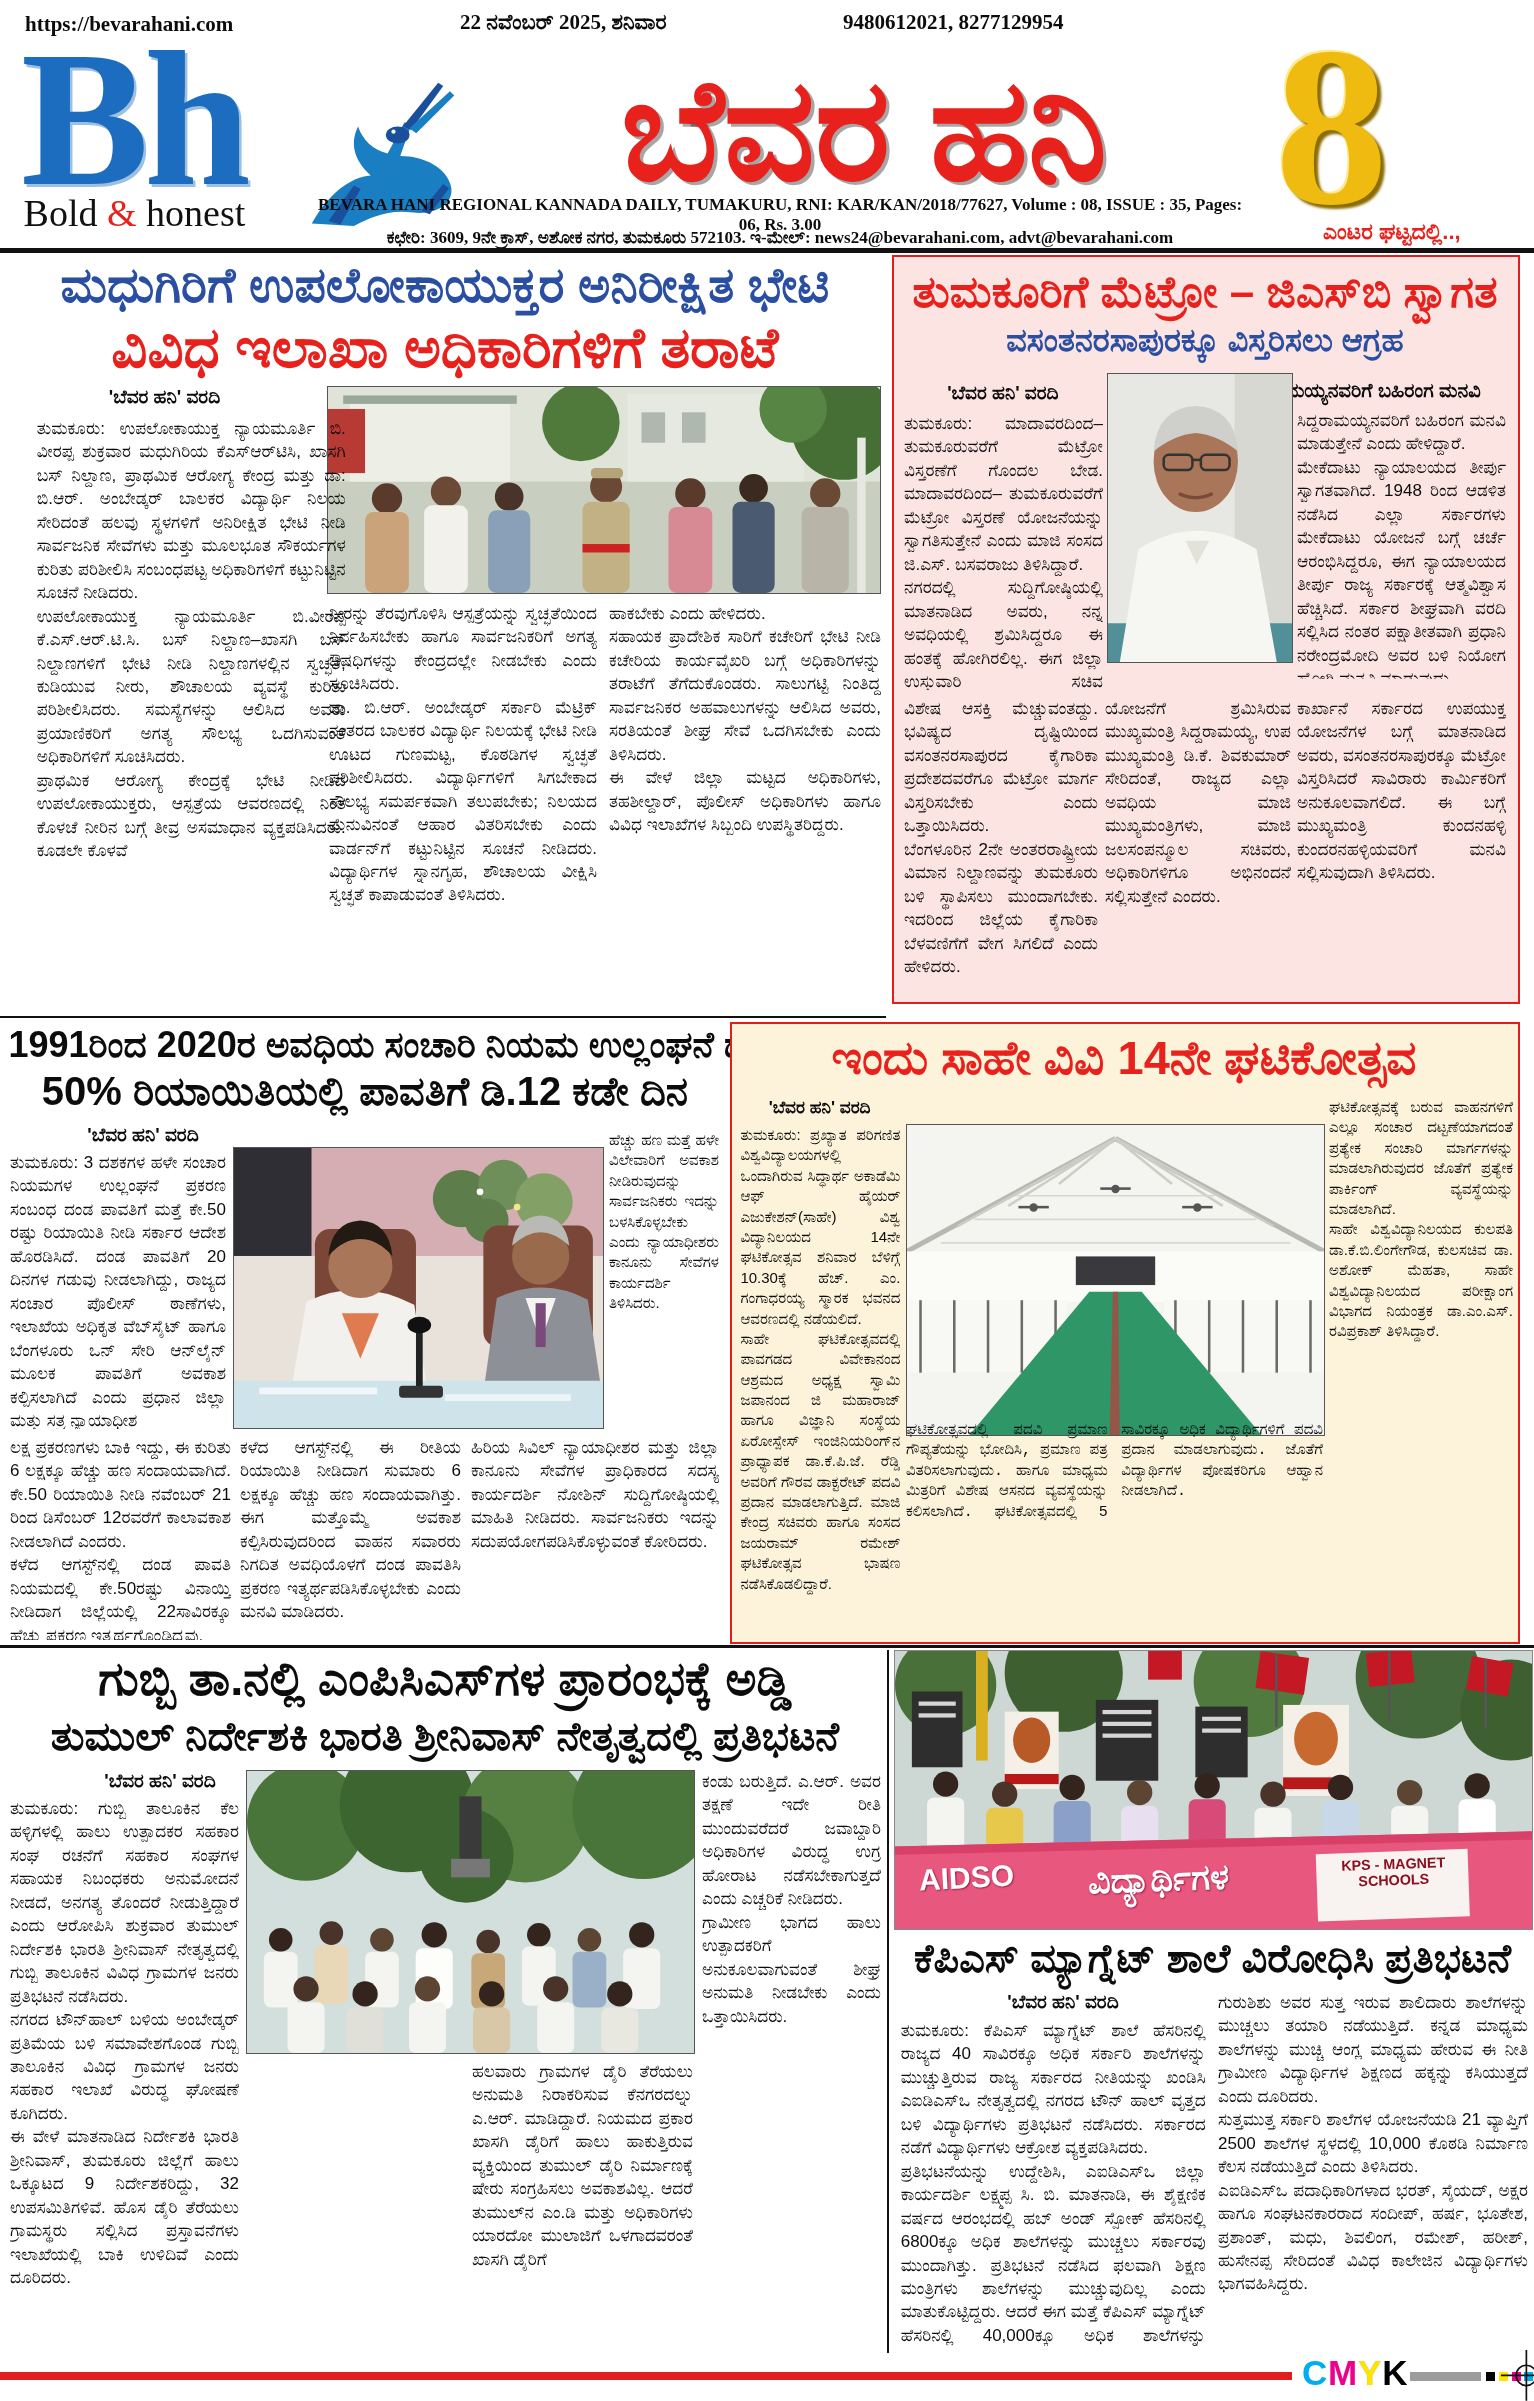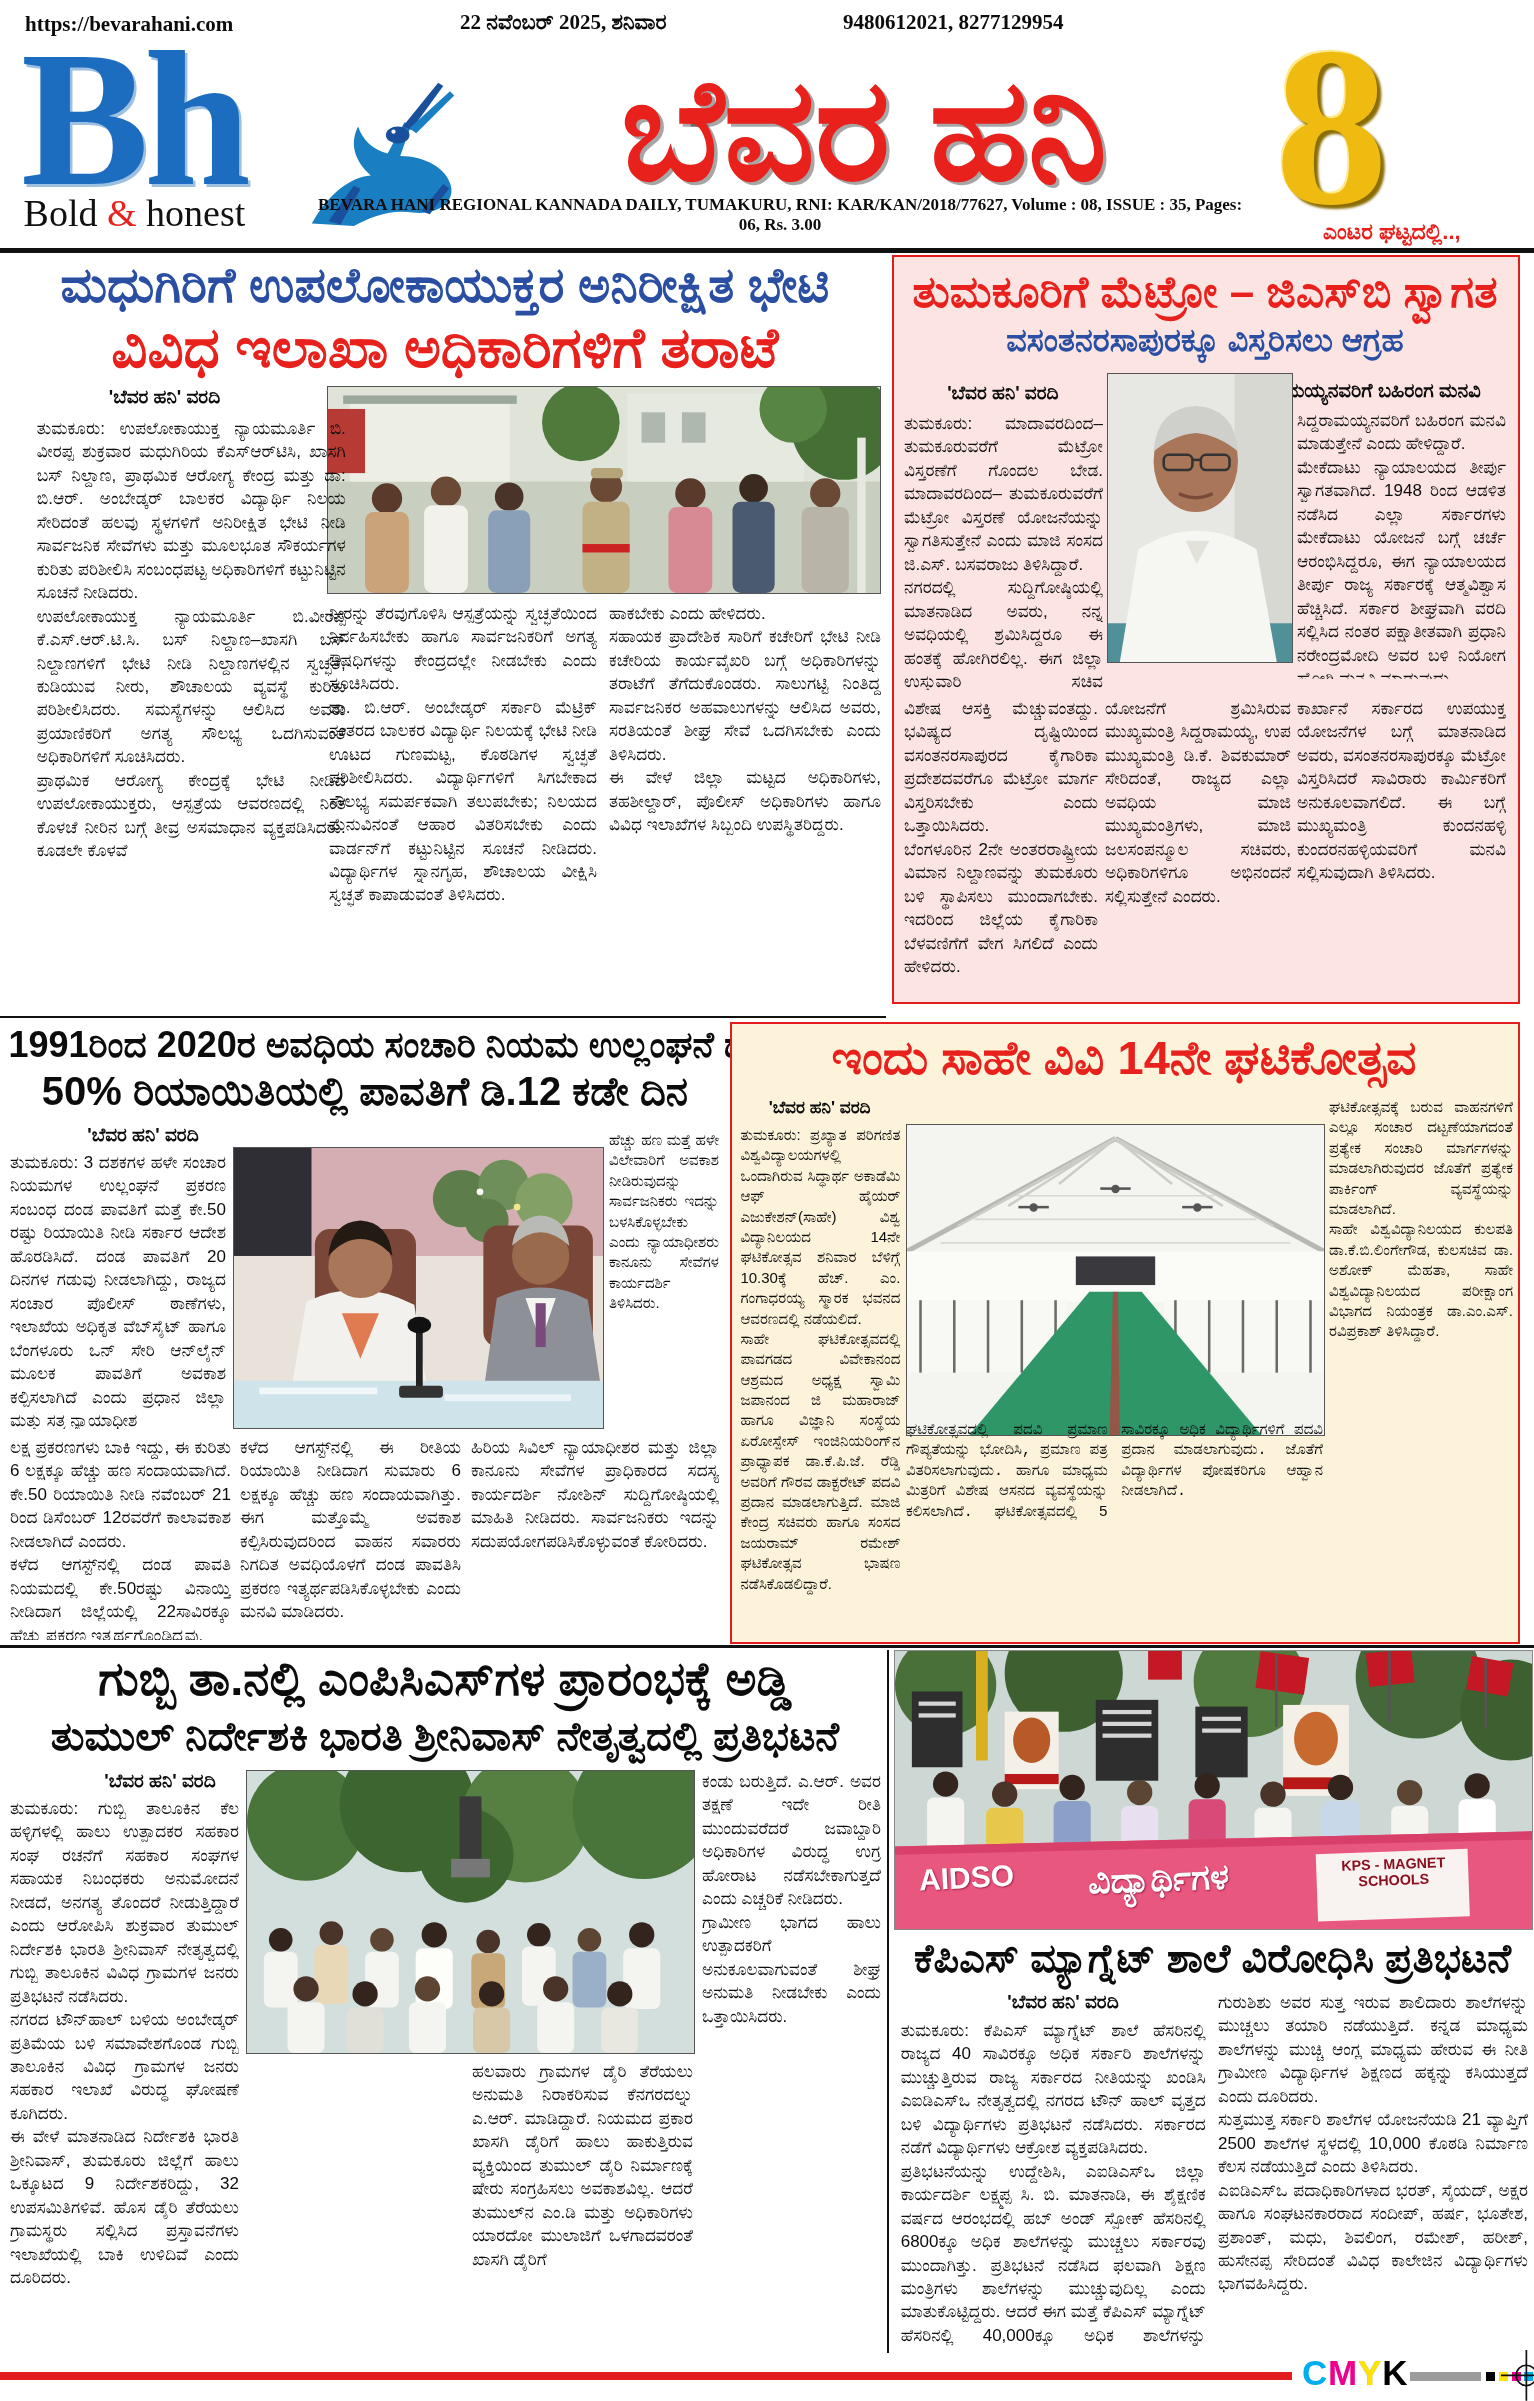--- a/index.html
+++ b/index.html
@@ -53,20 +53,21 @@
       <circle cx="137" cy="66" r="2.5" fill="#fff"></circle>
       <path d="M60,172 L90,130 L98,134 L74,176 Z" fill="#1a4f9c"></path>
       <path d="M170,160 L196,128 L203,133 L180,164 Z" fill="#1a4f9c"></path>
     </svg>
   </div>
 
   <div class="abs masthead" style="left:472px;top:59px;width:784px;text-align:center;">ಬೆವರ ಹನಿ</div>
   <div class="abs gold8" style="left:1275px;top:13.5px;">8</div>
 
   <div class="abs serifb infoline" style="left:312px;top:195px;width:936px;">BEVARA HANI  REGIONAL KANNADA DAILY, TUMAKURU, RNI: KAR/KAN/2018/77627, Volume : 08, ISSUE : 35, Pages: 06, Rs. 3.00</div>
+  <div class="abs serifb infoline" style="left:312px;top:228px;width:936px;">ಕಛೇರಿ: 3609, 9ನೇ ಕ್ರಾಸ್, ಅಶೋಕ ನಗರ, ತುಮಕೂರು 572103. ಇ-ಮೇಲ್: news24@bevarahani.com, advt@bevarahani.com</div>
   <div class="abs pagenote" style="left:1323px;top:219px;">ಎಂಟರ ಘಟ್ಟದಲ್ಲಿ..,</div>
 
   <div class="abs rule" style="left:0;top:248px;width:1534px;height:5px;"></div>
 
   <div class="abs hl blue" style="left:8.4px;top:260px;width:873px;font-size:49px;">ಮಧುಗಿರಿಗೆ ಉಪಲೋಕಾಯುಕ್ತರ ಅನಿರೀಕ್ಷಿತ ಭೇಟಿ</div>
   <div class="abs hl red" style="left:8.4px;top:319px;width:873px;font-size:56px;">ವಿವಿಧ ಇಲಾಖಾ ಅಧಿಕಾರಿಗಳಿಗೆ ತರಾಟೆ</div>
   <div class="abs byline" style="left:34px;top:386px;width:261px;">'ಬೆವರ ಹನಿ' ವರದಿ</div>
 
   <div class="abs photo" style="left:327px;top:386px;width:552px;height:206px;">
     <svg viewBox="0 0 655 244" preserveAspectRatio="none">

